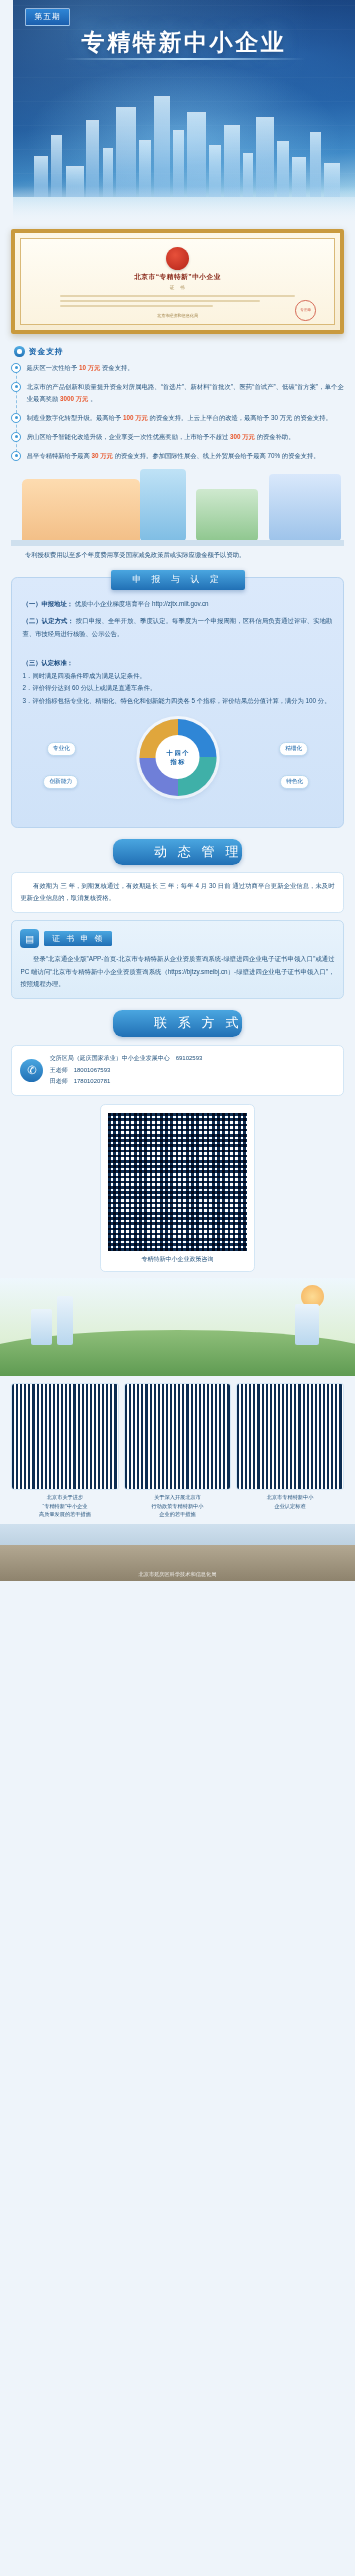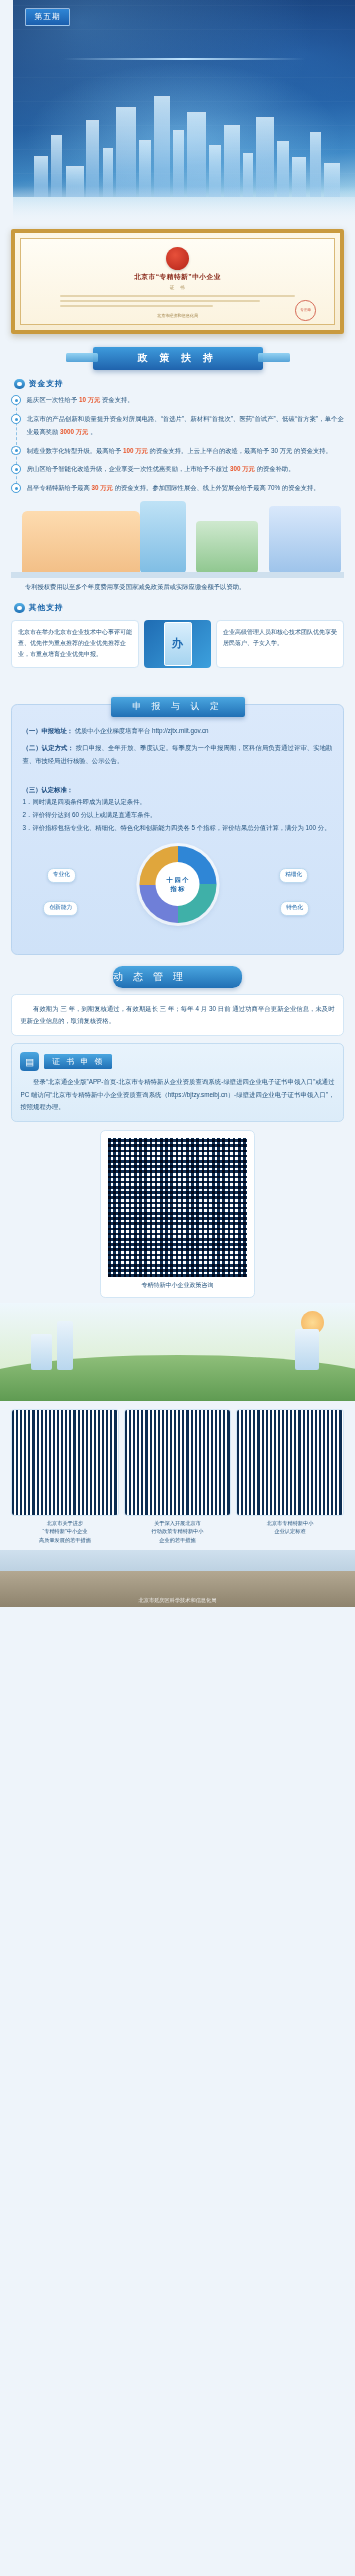--- a/index.html
+++ b/index.html
@@ -149,23 +149,23 @@
     box-shadow: 0 1.5px 5.2px rgba(20,70,130,.35);
   }
   .banner .wing {
     position:absolute; top: 5.2px; width: 32px; height: 9.3px;
     background: linear-gradient(180deg,#8fd0f2,#4e9fd6);
     border-radius: 1.5px; opacity:.95;
   }
   .banner .wing.l { left: -27px; } .banner .wing.r { right: -27px; }
 
   .banner-sm {
-    margin: 11.3px auto 0; width: 129px; text-align:left;
+    margin: 11.3px auto 0; width: 129px; text-align:right;
     background: linear-gradient(180deg,#4aa6e0,#2170b5);
-    color:#fff; font-size:10px; letter-spacing:3.6px; padding: 4.1px 0;
+    color:#fff; font-size:13px; letter-spacing:3.6px; padding: 4.1px 0;
     border-radius: 9.3px 9.3px 9.3px 9.3px;
     box-shadow: 0 1.5px 4.6px rgba(20,70,130,.3);
   }
 
   
   .subhead {
     display:flex; align-items:center; gap:4.1px;
     margin: 9.3px 0 5.2px 3.1px;
   }
   .subhead .dot {
@@ -365,20 +365,21 @@
 </head>
 <body>
 
 <div class="page">
 
   <div class="hero">
     <div class="grid-lines"></div>
     <div class="glow"></div>
 
     <div class="issue-badge">第五期</div>
+    <div class="hero-title">专精特新中小企业</div>
     <div class="hero-underline"></div>
 
     <div class="city">
       <div class="bld" style="left:20.6px;  width:14.4px; height:46px;"></div>
       <div class="bld" style="left:38px;  width:11.3px; height:67px;"></div>
       <div class="bld" style="left:53px; width:17.5px; height:36px;"></div>
       <div class="bld" style="left:73px; width:13.4px; height:82px;"></div>
       <div class="bld" style="left:90px; width:10.3px; height:54px;"></div>
       <div class="bld" style="left:103px; width:19.6px; height:95px;"></div>
       <div class="bld" style="left:126px; width:12.4px; height:62px;"></div>
@@ -409,25 +410,20 @@
           <div></div>
             <div></div>
             <div></div>
         </div>
         <div class="cert-foot">北京市经济和信息化局</div>
         <div class="cert-seal">专用章</div>
       </div>
     </div>
   </div>
 
-  <div class="banner">
-    <div class="wing l"></div>
-    <div class="wing r"></div>
-    <div class="bar">政 策 扶 持</div>
-  </div>
 
   <div class="sec">
     <div class="subhead">
       <div class="dot"></div>
       <div class="txt">资金支持</div>
     </div>
 
     <div class="blist">
       <div class="bitem">
         <span class="mk"></span>
@@ -465,35 +461,22 @@
       <div style="position:absolute;left:10.3px;bottom:5.2px;width:118px;height:62px;background:linear-gradient(180deg,#ffd9a8,#f3b97a);border-radius:5.2px 5.2px 0 0;opacity:.9;"></div>
       <div style="position:absolute;left:129px;bottom:5.2px;width:46px;height:72px;background:linear-gradient(180deg,#bfe2f6,#7fbde4);border-radius:4.1px;"></div>
       <div style="position:absolute;left:185px;bottom:5.2px;width:62px;height:52px;background:linear-gradient(180deg,#cfe9cf,#8fc78f);border-radius:4.1px;"></div>
       <div style="position:absolute;left:258px;bottom:5.2px;width:72px;height:67px;background:linear-gradient(180deg,#d9e8fb,#9dc3ea);border-radius:4.1px;"></div>
       <div style="position:absolute;left:0;right:0;bottom:0;height:6.2px;background:#cfe0ee;"></div>
     </div>
 
     <p class="note">专利授权费用以至多个年度费用享受国家减免政策后或实际应缴金额予以资助。</p>
   </div>
 
-  <div class="sec">
-    <div class="subhead">
-      <div class="dot"></div>
-      <div class="txt">其他支持</div>
-    </div>
-    <div class="three-col">
-      <div class="tc-box">北京市在举办北京市企业技术中心事评可能查、优先作为重点推荐的企业优先推荐企业，市重点培育企业优先申报。</div>
-      <div class="tc-mid">
-        <div class="door">办</div>
-      </div>
-      <div class="tc-box">企业高级管理人员和核心技术团队优先享受居民落户、子女入学。</div>
-    </div>
-  </div>
-
-  <div style="margin-top:36px;">
+
+  <div style="margin-top:16px;">
     <div class="apply-panel">
       <div class="ttl">申 报 与 认 定</div>
 
       <p style="margin-bottom:4.1px;">
         <span class="strong">（一）申报地址：</span>
         <span>优质中小企业梯度培育平台 http://zjtx.miit.gov.cn</span>
       </p>
       <p style="margin-bottom:4.1px;">
         <span class="strong">（二）认定方式：</span>
         <span>按口申报、全年开放、季度认定。每季度为一个申报周期，区科信局负责通过评审、实地勘查、市技经局进行核验、公示公告。</span>
@@ -524,20 +507,31 @@
   </div>
 
   <div class="cert-apply">
     <div class="ca-head">
       <div class="ca-badge">▤</div>
       <div class="ca-title">证 书 申 领</div>
     </div>
     <p>登录“北京通企业版”APP-首页-北京市专精特新从企业资质查询系统-绿壁进四企业电子证书申领入口”或通过 PC 端访问“北京市专精特新中小企业资质查询系统（https://bjtzy.smeibj.cn）-绿壁进四企业电子证书申领入口”，按照规程办理。</p>
   </div>
 
+  <div>
+    <div class="banner-sm">联 系 方 式</div>
+    <div class="contact">
+      <div class="phone-ic">✆</div>
+      <div class="lines">
+        <div>交所区局（延庆国家承业）中小企业发展中心　69102593</div>
+        <div>王老师　18001067593</div>
+        <div>田老师　17801020781</div>
+      </div>
+    </div>
+  </div>
 
   <div class="qr-big-wrap">
     <div class="qr"></div>
     <div class="qr-cap">专精特新中小企业政策咨询</div>
   </div>
 
   <div class="scene">
     <div class="hill"></div>
     <div class="sun"></div>
     <div style="position:absolute;left:31px;bottom:31px;width:20.6px;height:36px;background:linear-gradient(180deg,#e9f3fb,#b9d7ee);border-radius:2.1px;"></div>

